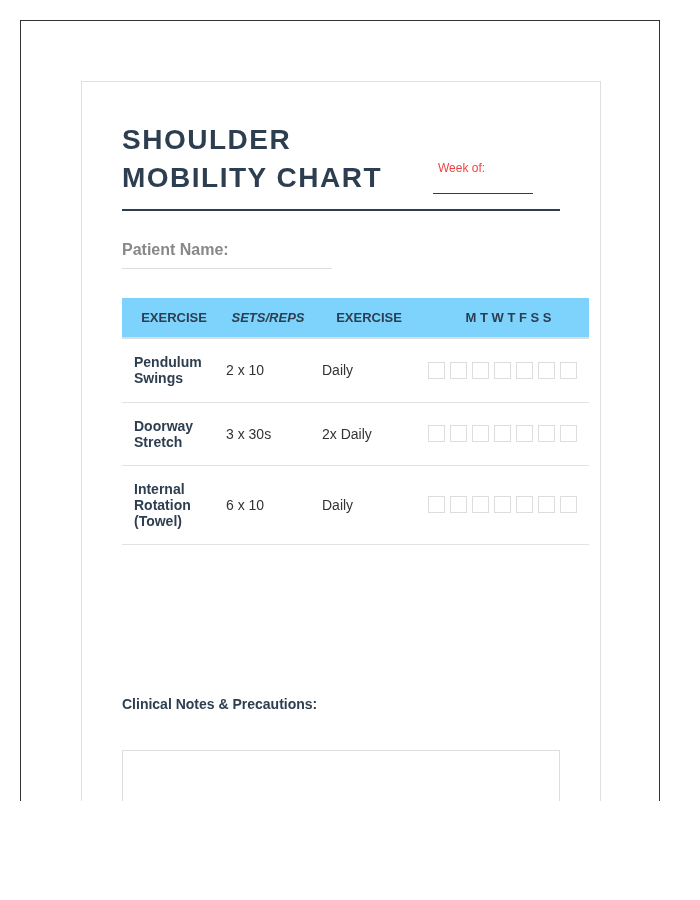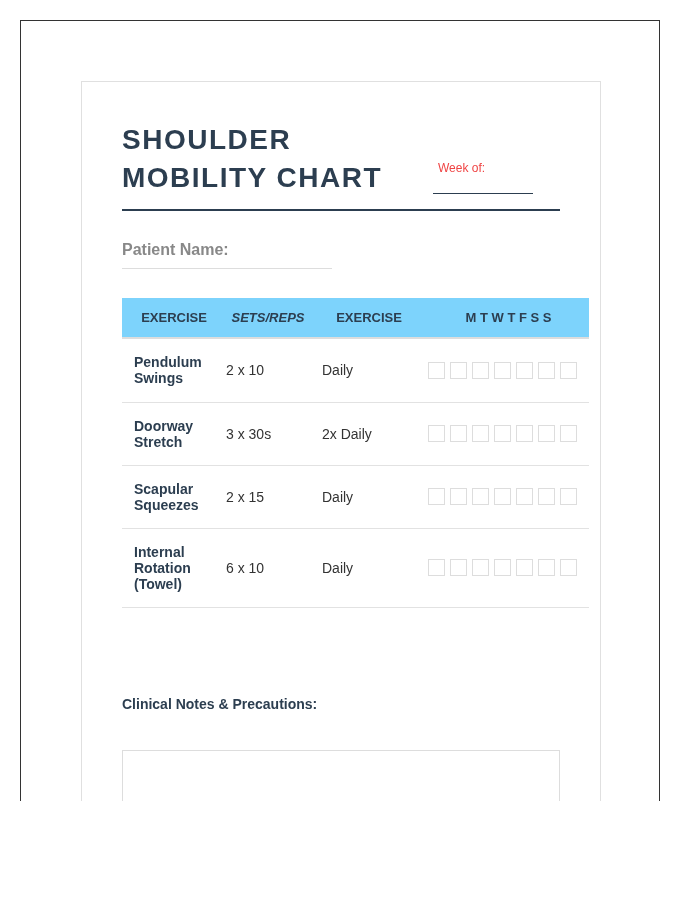--- a/index.html
+++ b/index.html
@@ -82,36 +82,20 @@
               <div class="box"></div>
               <div class="box"></div>
               <div class="box"></div>
               <div class="box"></div>
               <div class="box"></div>
               <div class="box"></div>
               <div class="box"></div>
             </div>
           </td>
         </tr>
-        <tr style="height: 63px;">
-          <td class="ex">Scapular Squeezes</td>
-          <td>2 x 15</td>
-          <td>Daily</td>
-          <td>
-            <div class="boxes">
-              <div class="box"></div>
-              <div class="box"></div>
-              <div class="box"></div>
-              <div class="box"></div>
-              <div class="box"></div>
-              <div class="box"></div>
-              <div class="box"></div>
-            </div>
-          </td>
-        </tr>
         <tr style="height: 79px;">
           <td class="ex">Internal Rotation (Towel)</td>
           <td>6 x 10</td>
           <td>Daily</td>
           <td>
             <div class="boxes">
               <div class="box"></div>
               <div class="box"></div>
               <div class="box"></div>
               <div class="box"></div>

